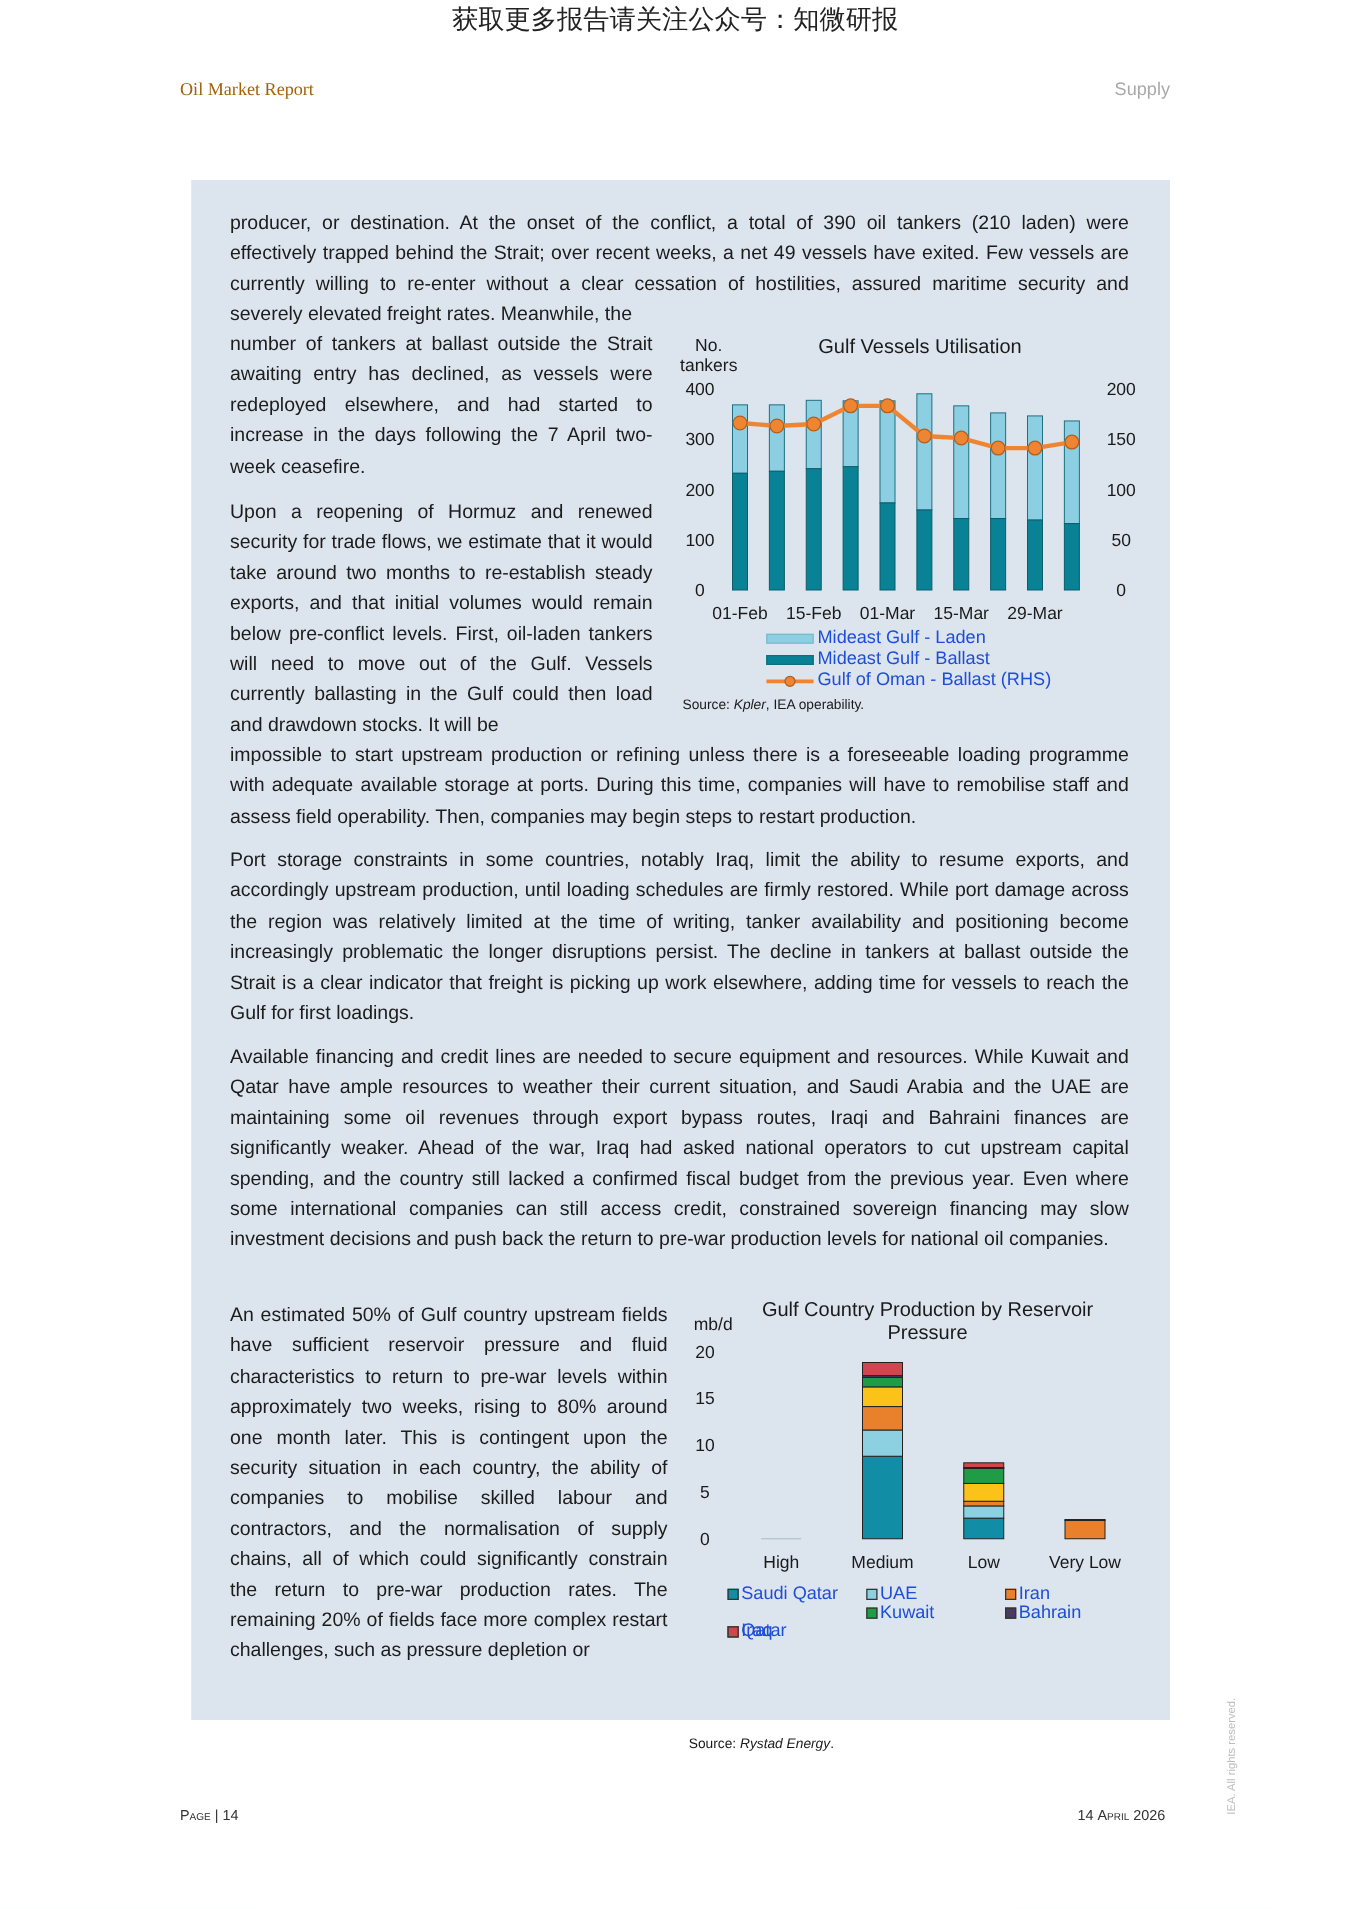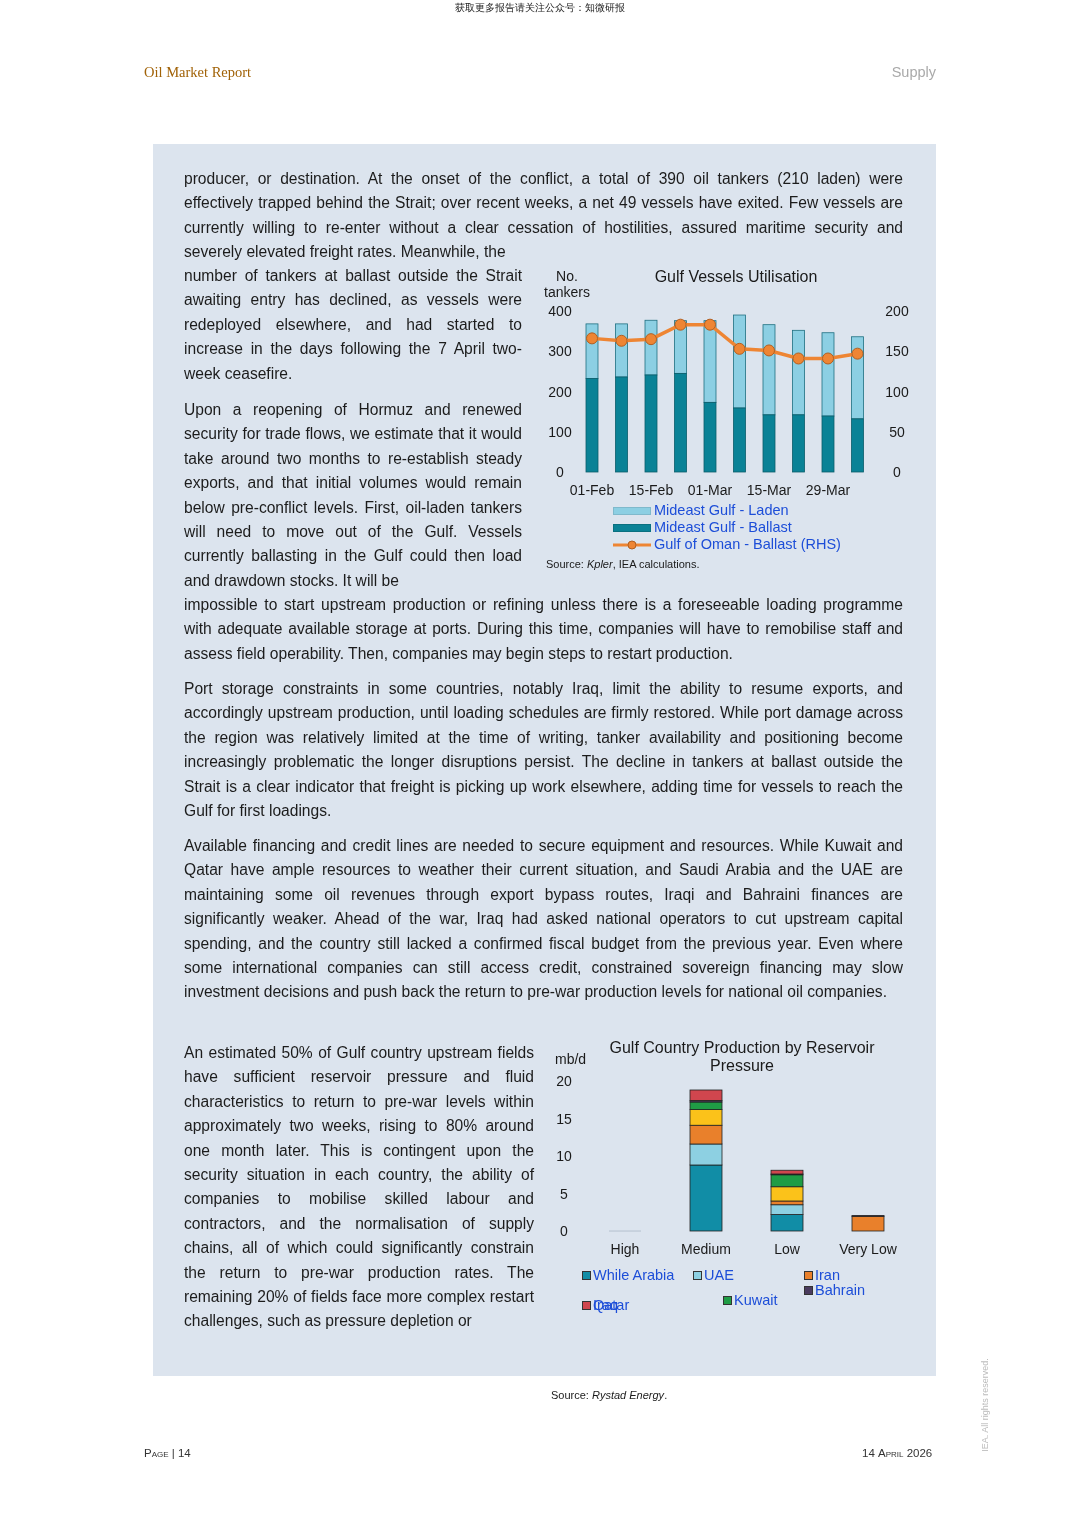--- a/index.html
+++ b/index.html
@@ -1,17 +1,17 @@
 <!DOCTYPE html>
 <html><head>
 <meta charset="utf-8">
 <style>
   html,body{margin:0;padding:0;background:#fff;}
   body{width:1080px;height:1527px;position:relative;overflow:hidden;font-family:"Liberation Sans",sans-serif;color:#1a1a1a;}
-  .watermark{position:absolute;top:0;left:0;width:1080px;text-align:center;font-size:10px;font-family:"DejaVu Sans",sans-serif;color:#222;top:1px;}
+  .watermark{position:absolute;top:0;left:0;width:1080px;text-align:center;font-size:21px;font-family:"DejaVu Sans",sans-serif;color:#222;top:1px;}
   .hdr-left{position:absolute;left:144px;top:64px;font-size:14.5px;color:#a16207;font-family:Liberation Serif, serif;}
   .hdr-right{position:absolute;right:144px;top:64px;font-size:14.5px;color:#a9a9a9;}
   .panel{position:absolute;left:153px;top:144px;width:783px;height:1232px;background:#dce4ee;}
   .p{position:absolute;font-size:15.6px;line-height:24.4px;text-align:justify;color:#1c1c1c;}
   .p.full{left:184px;width:719px;}
   .p.left1{left:184px;width:338px;}
   .p.left2{left:184px;width:350px;}
   .lastline{text-align-last:left;}
   .chart{position:absolute;}
   .chart text{font-family:"Liberation Sans",sans-serif;}
@@ -113,21 +113,21 @@
       <span>Mideast Gulf - Ballast</span>
     </div>
   <div class="row">
       <svg width="38" height="10" style="margin-right:3px;">
         <line x1="0" y1="5" x2="38" y2="5" stroke="#ee8533" stroke-width="3"></line>
         <circle cx="19" cy="5" r="4" fill="#ee8533" stroke="#b25f20" stroke-width="1"></circle>
       </svg>
       <span>Gulf of Oman - Ballast (RHS)</span>
     </div>
 </div>
-<div class="source" style="left:546px;top:558px;"><span>Source: </span><i>Kpler</i><span>, IEA calculations.</span></div>
+<div class="source" style="left:546px;top:558px;"><span>Source: </span><i>Kpler</i><span>, IEA operability.</span></div>
 
 <svg class="chart" id="chart2" style="left:545px;top:1035px;" width="370" height="230" viewBox="0 0 370 230">
   <text x="197" y="18" font-size="16" text-anchor="middle" fill="#1a1a1a">Gulf Country Production by Reservoir</text>
   <text x="197" y="36" font-size="16" text-anchor="middle" fill="#1a1a1a">Pressure</text>
   <text x="10" y="29" font-size="14" fill="#1a1a1a">mb/d</text>
   <g id="c2-yaxis">
       <text x="19" y="201" font-size="14" text-anchor="middle" fill="#1a1a1a">0</text>
       <text x="19" y="163.5" font-size="14" text-anchor="middle" fill="#1a1a1a">5</text>
       <text x="19" y="126" font-size="14" text-anchor="middle" fill="#1a1a1a">10</text>
       <text x="19" y="88.5" font-size="14" text-anchor="middle" fill="#1a1a1a">15</text>
@@ -156,35 +156,35 @@
       <text x="80" y="219" font-size="14" text-anchor="middle" fill="#1a1a1a">High</text>
       <text x="161" y="219" font-size="14" text-anchor="middle" fill="#1a1a1a">Medium</text>
       <text x="242" y="219" font-size="14" text-anchor="middle" fill="#1a1a1a">Low</text>
       <text x="323" y="219" font-size="14" text-anchor="middle" fill="#1a1a1a">Very Low</text>
     </g>
 </svg>
 
 <div class="legend" id="c2-legend" style="left:582px;top:1267px;width:330px;height:52px;">
     <div class="row" style="position: absolute; left: 0px; top: 0px;">
       <span class="sw" style="width: 9px; height: 9px; margin-right: 2px; background: rgb(17, 141, 166);"></span>
-      <span>While Arabia</span>
+      <span>Saudi Qatar</span>
     </div>
     <div class="row" style="position: absolute; left: 111px; top: 0px;">
       <span class="sw" style="width: 9px; height: 9px; margin-right: 2px; background: rgb(141, 208, 226);"></span>
       <span>UAE</span>
     </div>
     <div class="row" style="position: absolute; left: 222px; top: 0px;">
       <span class="sw" style="width: 9px; height: 9px; margin-right: 2px; background: rgb(233, 128, 43);"></span>
       <span>Iran</span>
     </div>
     <div class="row" style="position: absolute; left: 0px; top: 30px;">
       <span class="sw" style="width: 9px; height: 9px; margin-right: 2px; background: rgb(251, 194, 26);"></span>
       <span>Iraq</span>
     </div>
-    <div class="row" style="position: absolute; left: 111px; top: 25px; margin-left: 30px;">
+    <div class="row" style="position: absolute; left: 111px; top: 15px;">
       <span class="sw" style="width: 9px; height: 9px; margin-right: 2px; background: rgb(31, 156, 69);"></span>
       <span>Kuwait</span>
     </div>
     <div class="row" style="position: absolute; left: 222px; top: 15px;">
       <span class="sw" style="width: 9px; height: 9px; margin-right: 2px; background: rgb(74, 59, 94);"></span>
       <span>Bahrain</span>
     </div>
     <div class="row" style="position: absolute; left: 0px; top: 30px;">
       <span class="sw" style="width: 9px; height: 9px; margin-right: 2px; background: rgb(208, 70, 78);"></span>
       <span>Qatar</span>

